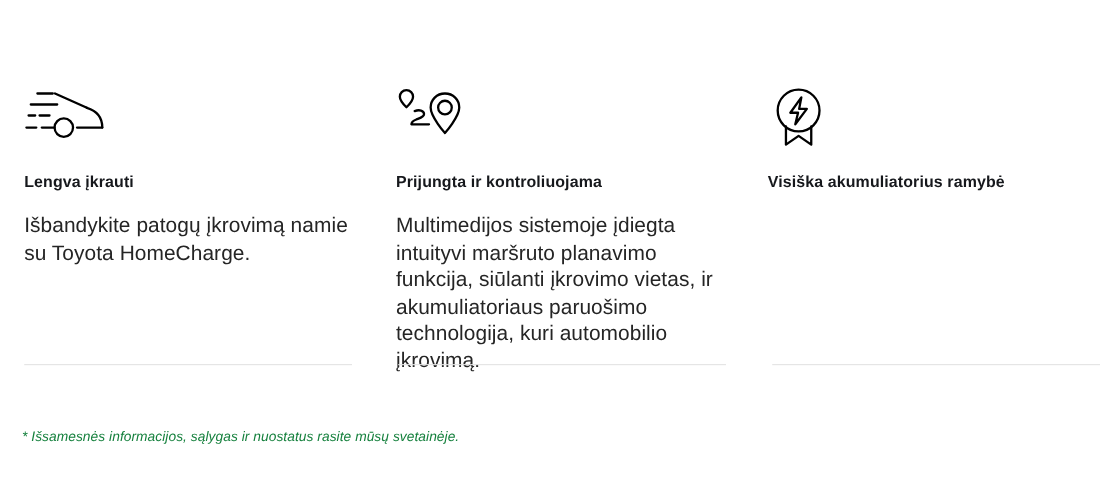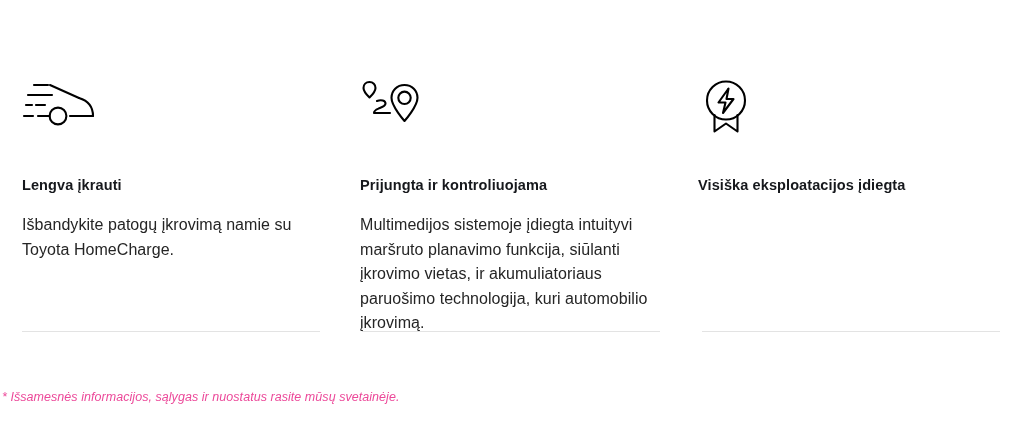--- a/index.html
+++ b/index.html
@@ -43,50 +43,50 @@
 
   .icon-wrap svg {
     display: block;
   }
 
   .feature-title {
     font-size: 14.5px;
     font-weight: 600;
     line-height: 20px;
     color: #16181c;
-    margin-top: 39px;
+    margin-top: 20px;
     letter-spacing: 0.1px;
   }
 
   .feature-body {
-    font-size: 16px;
+    font-size: 19px;
     font-weight: 400;
     line-height: 24.5px;
     color: #252525;
     margin-top: 18px;
     letter-spacing: 0.05px;
   }
 
   .divider {
     position: absolute;
     height: 1px;
     background: #e3e3e3;
     top: 331px;
   }
   .divider.d1 { left: 22px;  width: 298px; }
   .divider.d2 { left: 362px; width: 298px; }
   .divider.d3 { left: 702px; width: 298px; }
 
   .footnote {
     position: absolute;
-    left: 2px;
+    left: 20px;
     top: 390px;
     font-size: 12.5px;
     font-style: italic;
-    color: #ec4899;
+    color: #15803d;
     letter-spacing: 0.05px;
     white-space: nowrap;
   }
 </style>
 </head>
 <body>
 
 <div class="features">
 
   <div class="feature-col">
@@ -122,21 +122,21 @@
   </div>
 
   <div class="feature-col">
     <div class="icon-wrap">
       <svg width="56" height="58" viewBox="0 0 56 58" fill="none" stroke="#000000" stroke-width="2.1" stroke-linecap="round" stroke-linejoin="round">
         <circle cx="28" cy="22.5" r="19"></circle>
         <path d="M30.5 10.5 L20.5 24.5 L27.5 24.5 L25 35 L35.5 21 L28.5 21 Z"></path>
         <path d="M16.5 37 L16.5 53.5 L28 45.5 L39.5 53.5 L39.5 37"></path>
       </svg>
     </div>
-    <div class="feature-title">Visiška eksploatacijos įdiegta</div>
+    <div class="feature-title">Visiška akumuliatorius ramybė</div>
   </div>
 
 </div>
 
 <div class="divider d1"></div>
 <div class="divider d2"></div>
 <div class="divider d3"></div>
 
 <div class="footnote">* Išsamesnės informacijos, sąlygas ir nuostatus rasite mūsų svetainėje.</div>
 

